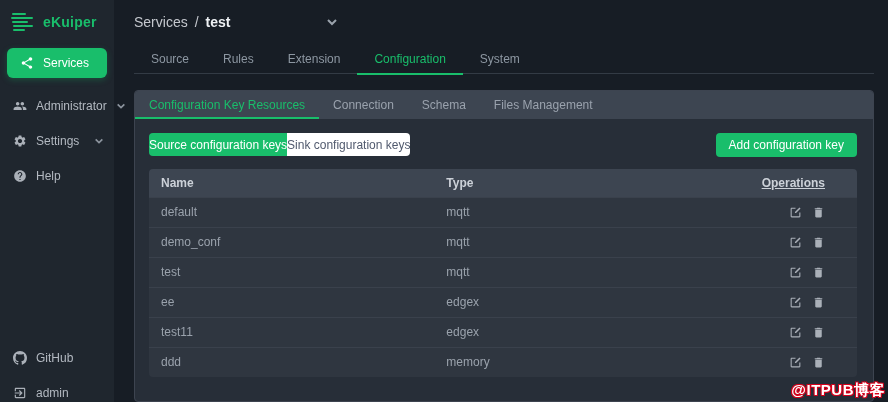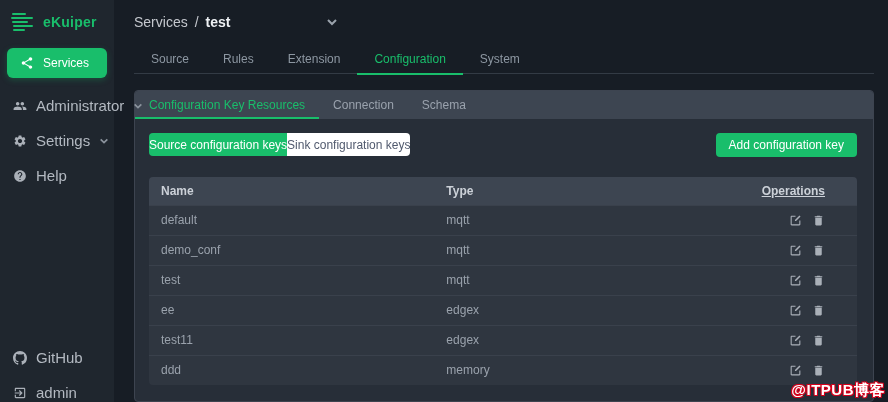--- a/index.html
+++ b/index.html
@@ -27,21 +27,21 @@
   .logo-text { color:#19be6b; font-size:14px; font-weight:bold; letter-spacing:.2px; }
 
   .side-btn-active {
     margin:5px 7px 10px 7px; height:30px; border-radius:6px;
     background:#19be6b; color:#fff; display:flex; align-items:center; gap:9px;
     padding:0 0 0 13px; font-size:12px; cursor:pointer;
     box-shadow:0 2px 6px rgba(25,190,107,.25);
   }
   .side-item {
     height:35px; display:flex; align-items:center; gap:9px;
-    padding:0 10px 0 13px; font-size:15px; color:#b3b9c1; cursor:pointer;
+    padding:0 10px 0 13px; font-size:12px; color:#b3b9c1; cursor:pointer;
   }
   .side-item .lbl { flex:1; }
   .icon-s { width:14px; height:14px; flex:0 0 14px; display:inline-block; }
   .icon-s svg { width:14px; height:14px; display:block; fill:#aab0b8; }
   .side-btn-active .icon-s svg { fill:#fff; }
   .chev { width:10px; height:10px; }
   .chev svg { width:10px; height:10px; display:block; stroke:#8b939d; fill:none; stroke-width:2; }
   .side-spacer { flex:1; }
   .side-footer { padding-bottom:0; margin-bottom:-8px; }
 
@@ -85,21 +85,21 @@
     height:23px; font-size:12px; display:flex; align-items:center; padding:0 0;
     cursor:pointer; border:none; font-family:inherit;
   }
   .toggle-src { background:#19be6b; color:#fff; border-radius:4px 0 0 4px; }
   .toggle-sink { background:#ffffff; color:#515a6e; border-radius:0 4px 4px 0; }
   .add-btn {
     height:24px; background:#19be6b; color:#fff; border:none; border-radius:4px;
     font-size:12px; padding:0 13px; cursor:pointer; font-family:inherit;
   }
 
-  .table { margin-top:20px; border-radius:4px; overflow:hidden; }
+  .table { margin-top:12px; border-radius:4px; overflow:hidden; }
   .t-head { display:flex; background:#3d4551; height:28px; align-items:center;
     font-size:12px; font-weight:bold; color:#ccd1d8; }
   .t-row { display:flex; background:#2f3640; height:30px; align-items:center;
     font-size:12px; color:#9aa2ac; border-top:1px solid #3a414c; }
   .c-name { width:42%; padding-left:12px; }
   .c-type { flex:1; }
   .c-ops { width:140px; display:flex; justify-content:flex-end; padding-right:32px;text-decoration:underline; }
   .t-head .c-ops { display:block; text-align:right; }
   .op-icons { display:flex; gap:10px; }
   .op-btn { width:13px; height:13px; cursor:pointer; }
@@ -216,20 +216,21 @@
       <div class="main-tab">Extension</div>
       <div class="main-tab active">Configuration</div>
       <div class="main-tab">System</div>
     </div>
 
     <div class="panel">
       <div class="panel-tabs">
         <div class="panel-tab active">Configuration Key Resources</div>
         <div class="panel-tab">Connection</div>
         <div class="panel-tab">Schema</div>
+        <div class="panel-tab">Files Management</div>
       </div>
 
       <div class="panel-body">
         <div class="controls-row">
           <div class="toggle-group">
             <button class="toggle-btn toggle-src">Source configuration keys</button>
             <button class="toggle-btn toggle-sink">Sink configuration keys</button>
           </div>
           <button class="add-btn">Add configuration key</button>
         </div>

